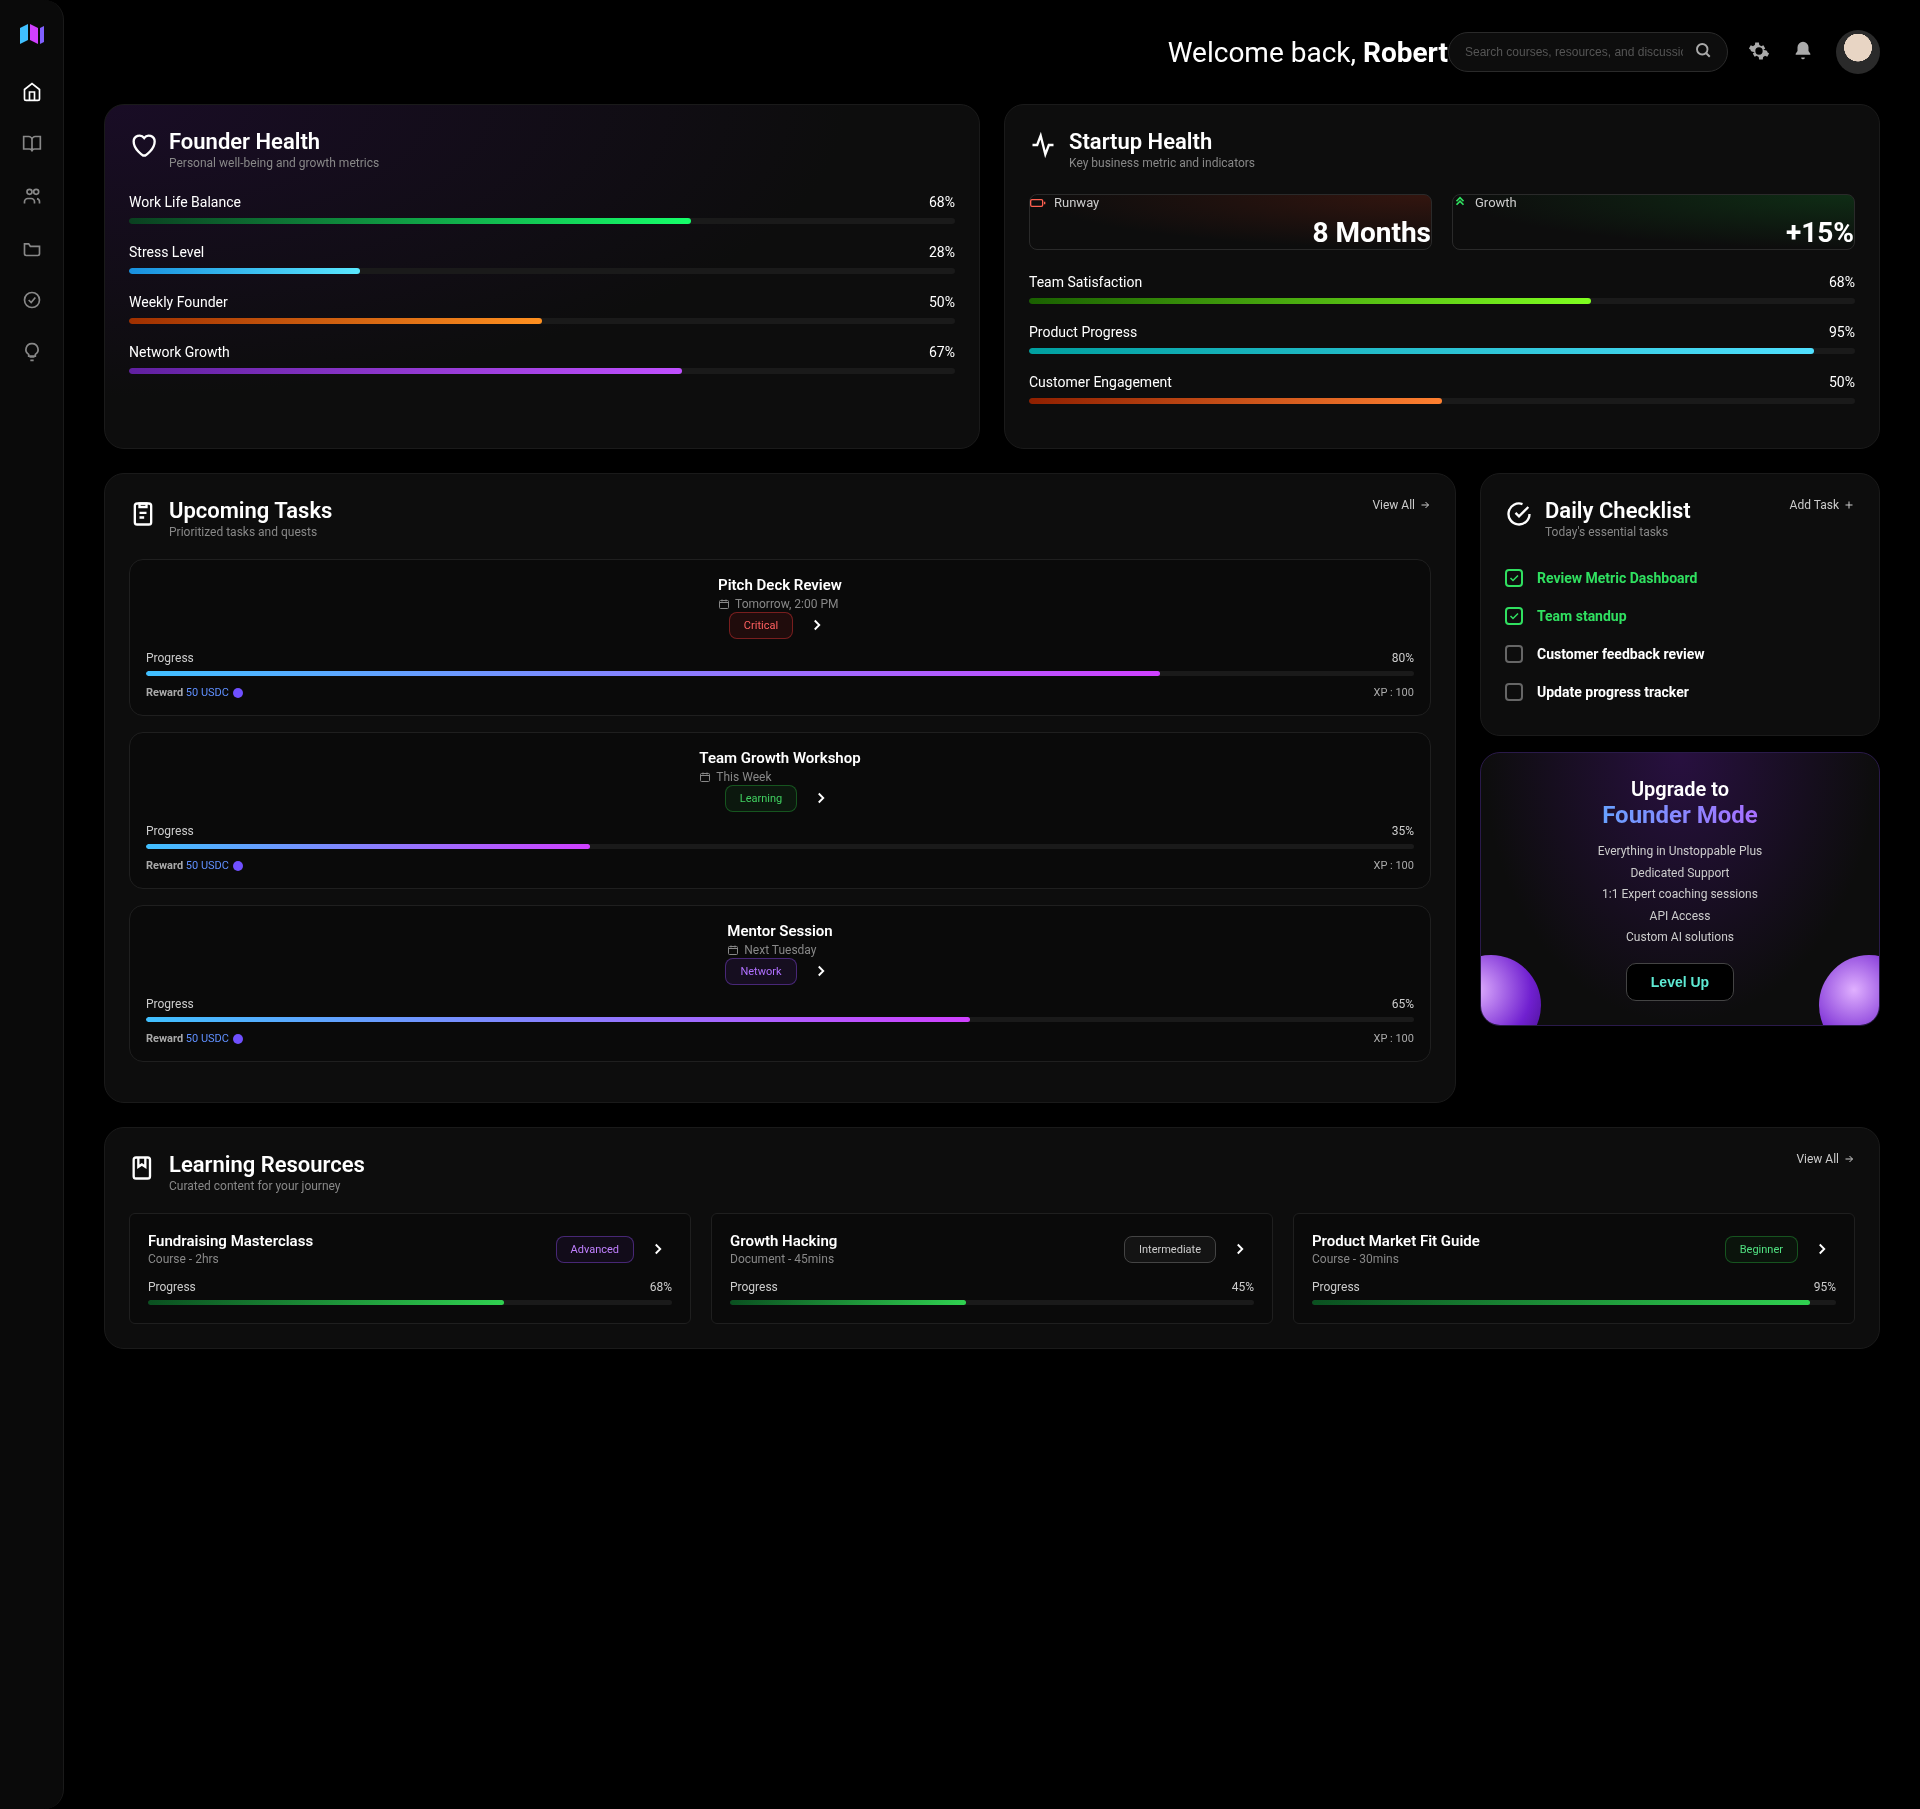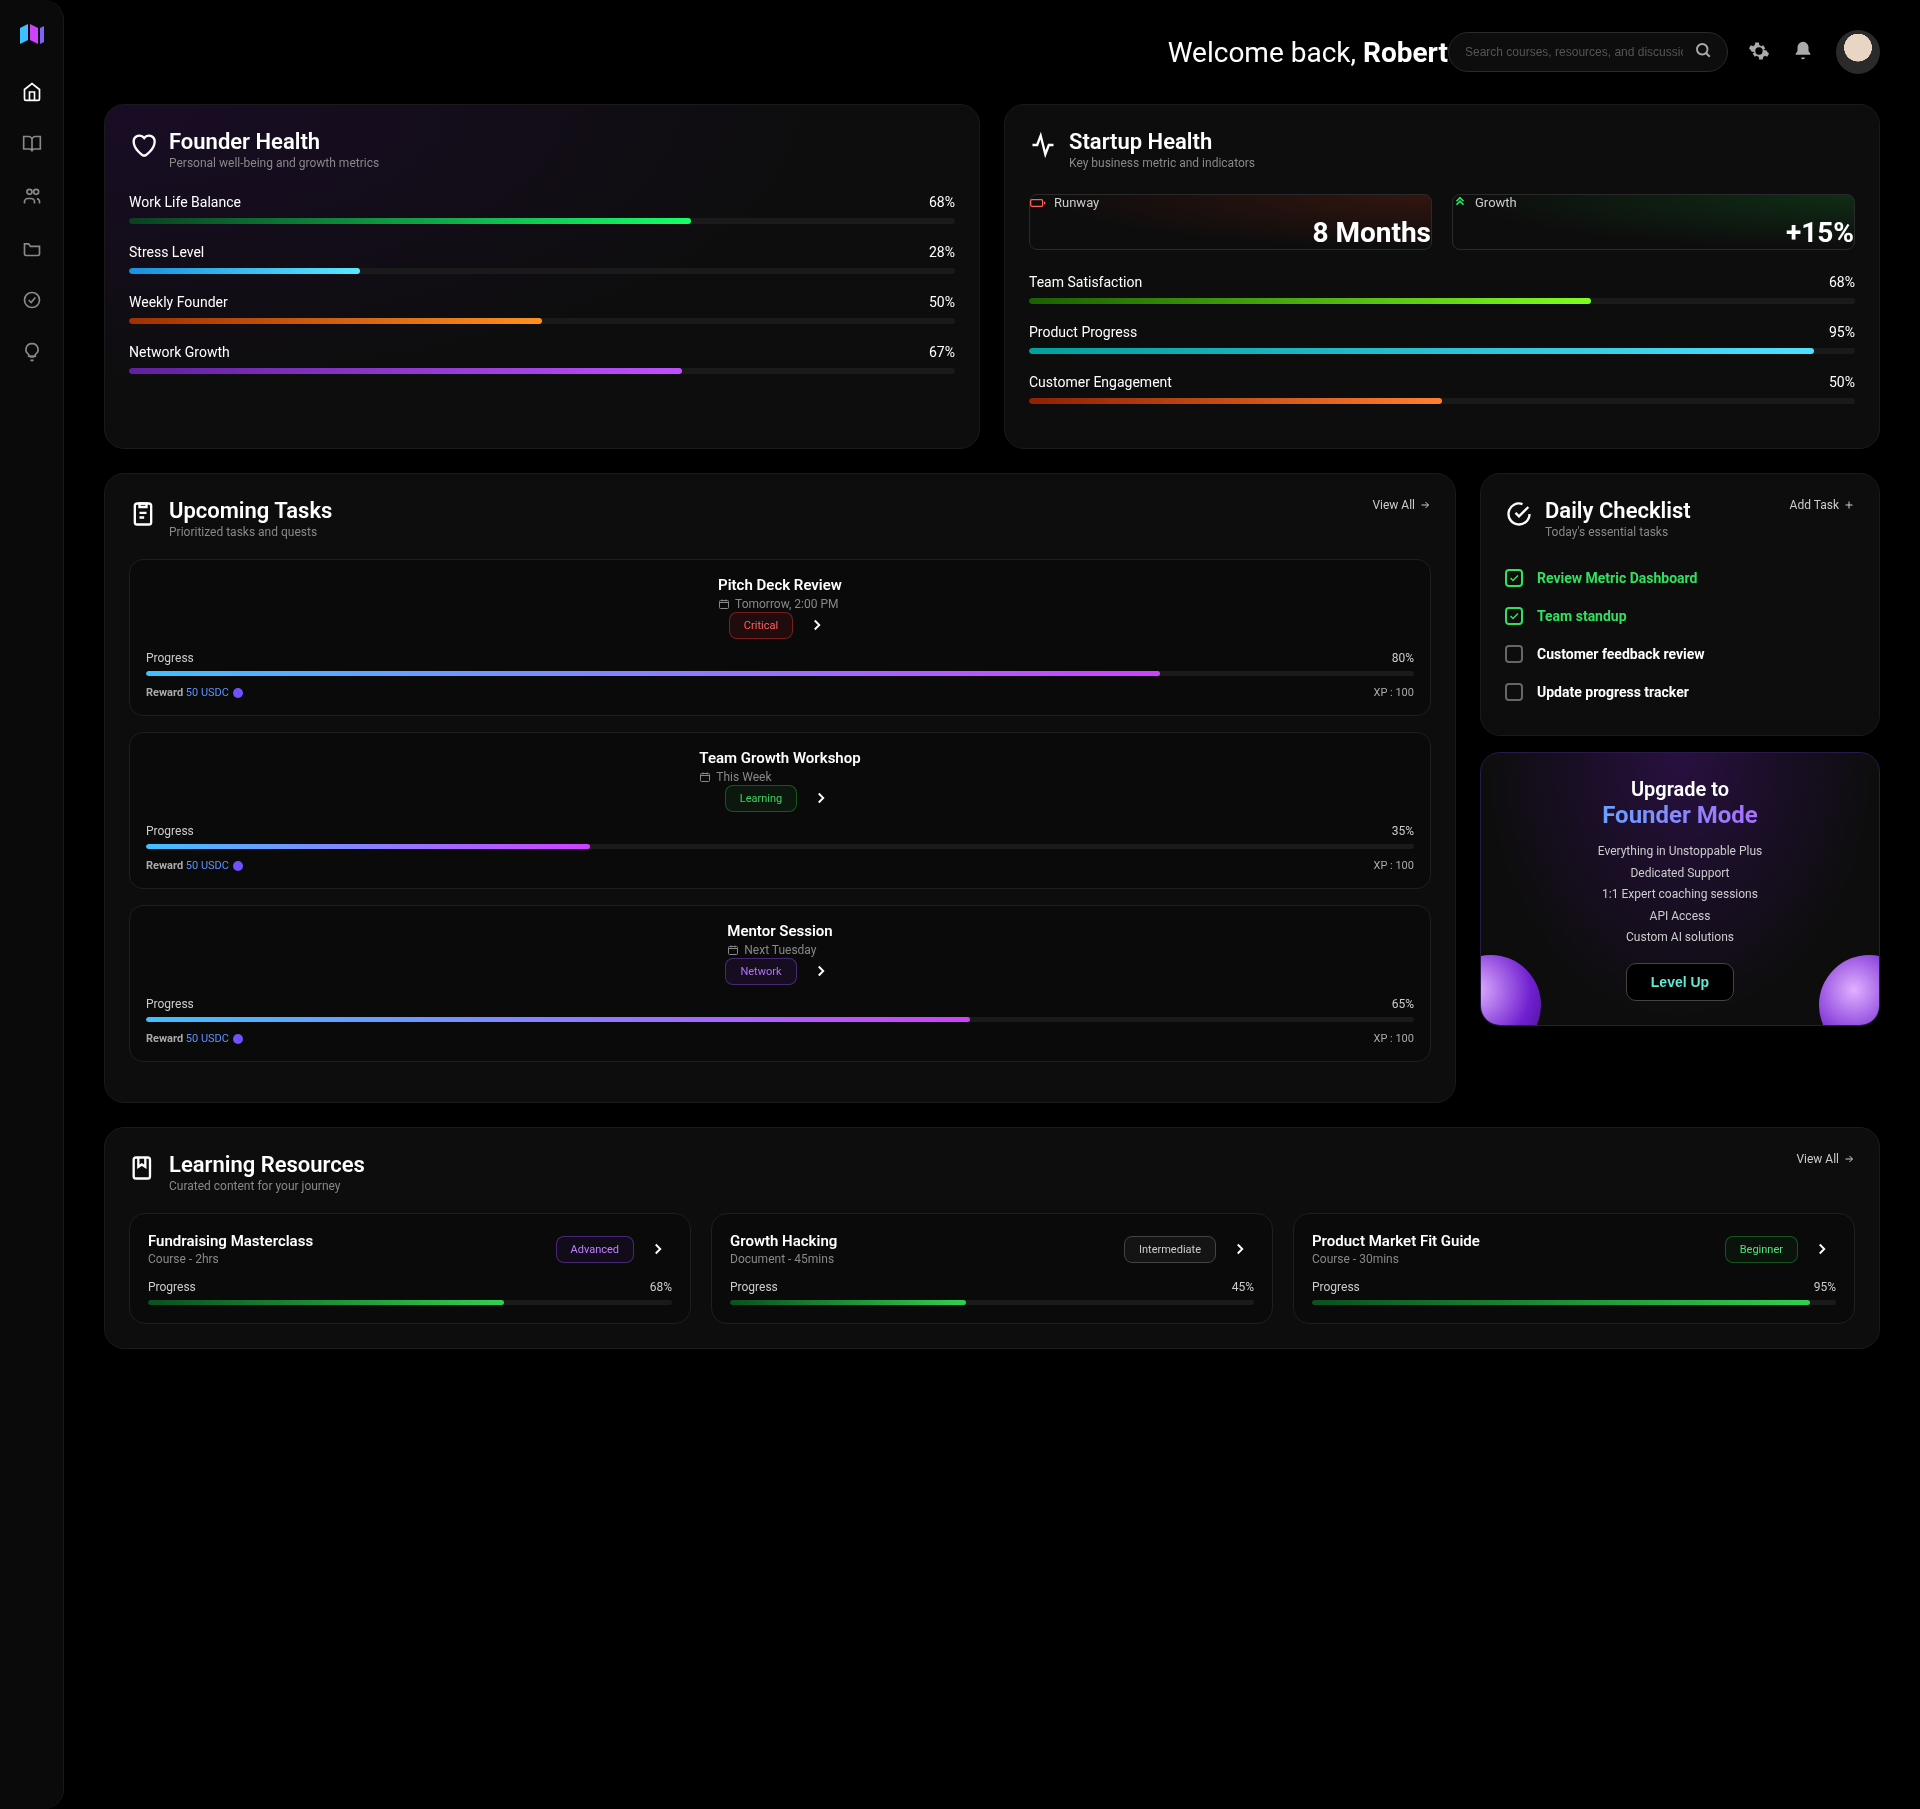--- a/index.html
+++ b/index.html
@@ -304,21 +304,21 @@
 .orb.r { right: -40px; bottom: -30px; }
 .learning-section { margin-top: 0; }
 .resource-grid {
   display: grid;
   grid-template-columns: 1fr 1fr 1fr;
   gap: 20px;
 }
 .res-card {
   background: #0a0a0a;
   border: 1px solid #1f1f1f;
-  border-radius: 16px;
+  border-radius: 6px;
   padding: 18px;
 }
 .res-top { display:flex; justify-content:space-between; align-items:center;}
 .res-title { font-size: 15px; font-weight: 600; }
 .res-sub { font-size: 12px; color: #888; margin-top: 2px;}
 .res-prog-row { display:flex; justify-content:space-between; font-size:12px; margin: 14px 0 6px; color:#ccc;}
 .res-bar { height:5px; background:#1a1a1a; border-radius:3px; overflow:hidden;}
 .res-bar-fill { height:100%; background: linear-gradient(90deg, #0a5020, #30d050); border-radius:3px;}
 </style>
 </head>

